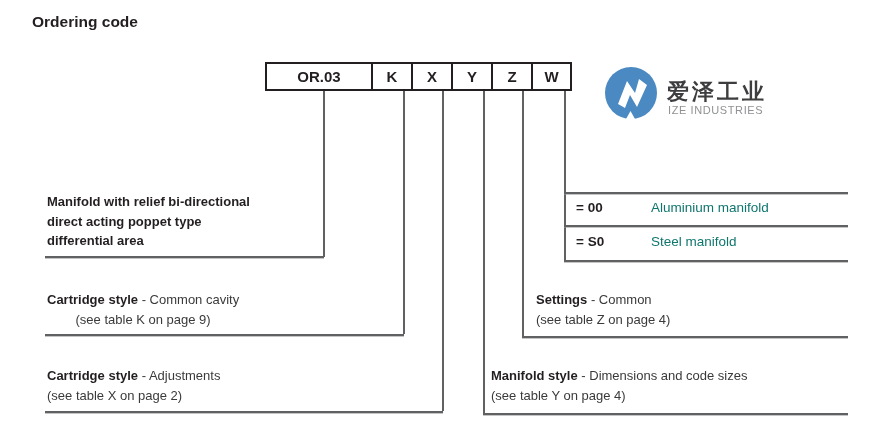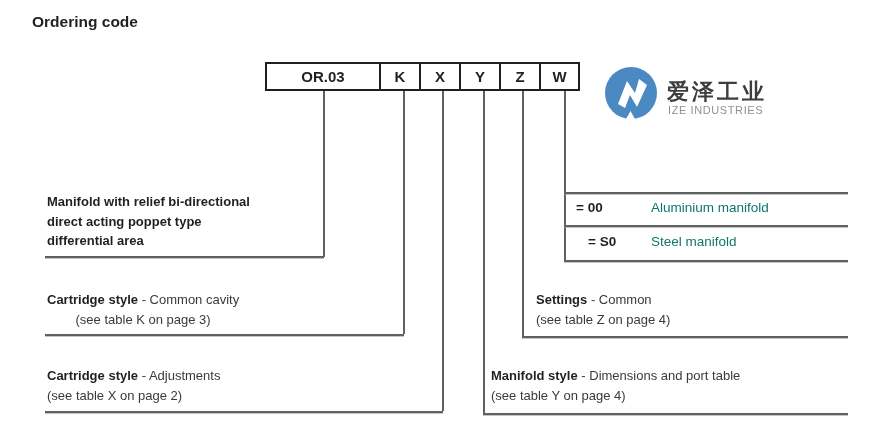--- a/index.html
+++ b/index.html
@@ -41,21 +41,21 @@
   .logo-en { position:absolute; left:668px; top:104px; font-size:11px; letter-spacing:0.6px; color:#8f9194; white-space:nowrap; }
 </style>
 </head>
 <body>
 
 <div class="canvas">
 
   <div class="page-title">Ordering code</div>
 
   <div class="code-box">
-    <div class="code-cell" style="width:112px">OR.03</div>
+    <div class="code-cell" style="width:104px">OR.03</div>
     <div class="code-cell" style="width:38px">K</div>
     <div class="code-cell" style="width:38px">X</div>
     <div class="code-cell" style="width:38px">Y</div>
     <div class="code-cell" style="width:38px">Z</div>
     <div class="code-cell" style="width:37px">W</div>
   </div>
 
   <div class="logo-mark">
     <svg width="54" height="54" viewBox="0 0 54 54" xmlns="http://www.w3.org/2000/svg">
       <circle cx="27" cy="27" r="26" fill="#4a89c2"></circle>
@@ -78,42 +78,42 @@
   <div class="hline" style="left:45px;  top:411px; width:398px;"></div>
   <div class="hline" style="left:483px; top:413px; width:365px;"></div>
   <div class="hline" style="left:522px; top:336px; width:326px;"></div>
 
   <div class="hline" style="left:564px; top:192px; width:284px;"></div>
   <div class="hline" style="left:564px; top:225px; width:284px;"></div>
   <div class="hline" style="left:564px; top:260px; width:284px;"></div>
 
   <div class="tbl-code" style="left:576px; top:200px;">= 00</div>
   <div class="tbl-label" style="left:651px; top:200px;">Aluminium manifold</div>
-  <div class="tbl-code" style="left:576px; top:234px;margin-left:12px;">= S0</div>
+  <div class="tbl-code" style="left:576px; top:234px;">= S0</div>
   <div class="tbl-label" style="left:651px; top:234px;">Steel manifold</div>
 
   <div class="callout" style="left:47px; top:192px; font-weight:bold; color:#231f20;">
     <div>Manifold with relief bi-directional</div>
     <div>direct acting poppet type</div>
     <div>differential area</div>
   </div>
 
   <div class="callout" style="left:47px; top:290px;text-align:center;">
     <div><span class="b">Cartridge style</span><span> - Common cavity</span></div>
-    <div>(see table K on page 3)</div>
+    <div>(see table K on page 9)</div>
   </div>
 
   <div class="callout" style="left:536px; top:290px;">
     <div><span class="b">Settings</span><span> - Common</span></div>
     <div>(see table Z on page 4)</div>
   </div>
 
   <div class="callout" style="left:47px; top:366px;">
     <div><span class="b">Cartridge style</span><span> - Adjustments</span></div>
     <div>(see table X on page 2)</div>
   </div>
 
   <div class="callout" style="left:491px; top:366px;">
-    <div><span class="b">Manifold style</span><span> - Dimensions and port table</span></div>
+    <div><span class="b">Manifold style</span><span> - Dimensions and code sizes</span></div>
     <div>(see table Y on page 4)</div>
   </div>
 
 </div>
 
 </body></html>

